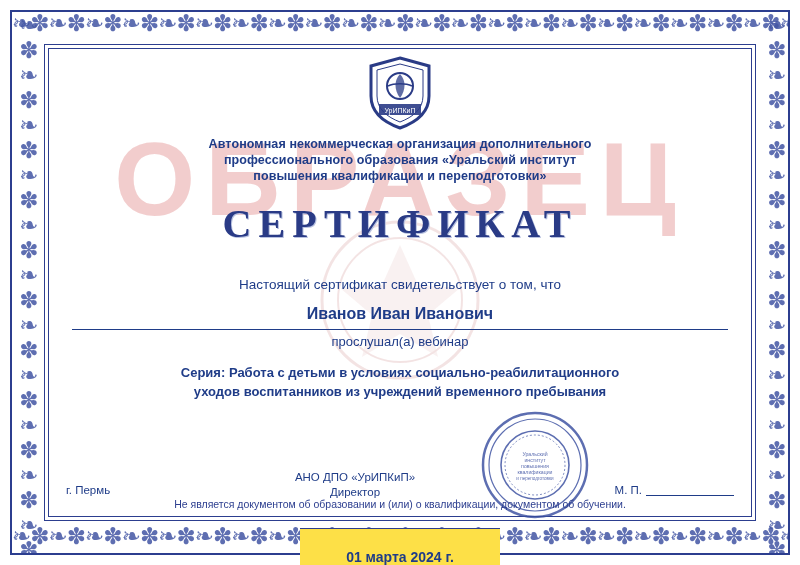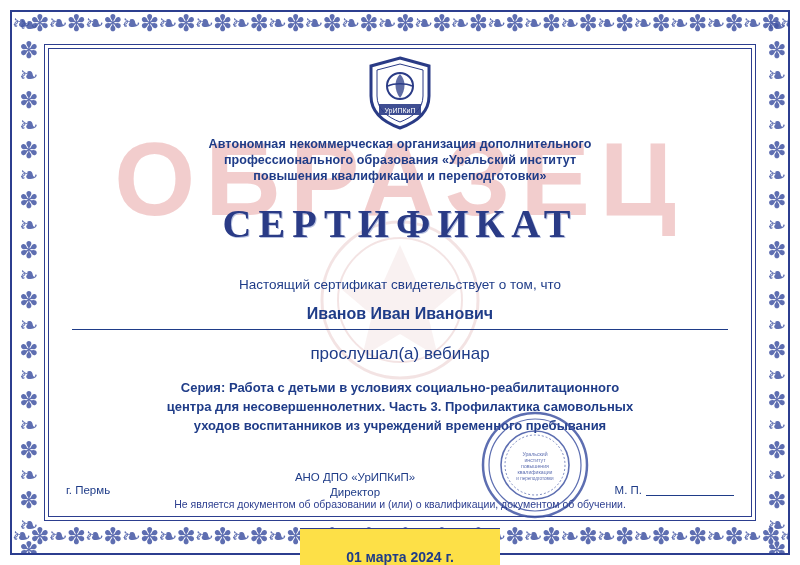--- a/index.html
+++ b/index.html
@@ -154,22 +154,22 @@
     text-align: center;
   }
   .name-rule {
     position: absolute;
     left: 12px;
     right: 12px;
     bottom: 4px;
     border-bottom: 1px solid #1f3c88;
   }
   .attended {
-    margin-top: 10px;
-    font-size: 17px;
+    margin-top: 0;
+    font-size: 13px;
     color: #1f3c88;
   }
   .course {
     margin: 14px auto 11px auto;
     width: 520px;
     font-size: 13px;
     font-weight: bold;
     color: #1f3c88;
     line-height: 19px;
   }
@@ -295,21 +295,20 @@
 
     <div class="name-row">
       <span class="name-text">Иванов Иван Иванович</span>
       <span class="name-rule"></span>
     </div>
 
     <div class="attended">прослушал(а) вебинар</div>
 
     <div class="course">
       <div>Серия: Работа с детьми в условиях социально-реабилитационного</div>
-      <div>центра для несовершеннолетних. Часть 3. Профилактика самовольных</div>
       <div>уходов воспитанников из учреждений временного пребывания</div>
     </div>
   </div>
 
   <svg class="stamp" viewBox="0 0 110 110">
     <circle cx="55" cy="55" r="52" fill="none" stroke="#3a4fa0" stroke-width="2.5"></circle>
     <circle cx="55" cy="55" r="46" fill="none" stroke="#3a4fa0" stroke-width="1.2"></circle>
     <circle cx="55" cy="55" r="34" fill="none" stroke="#3a4fa0" stroke-width="1.6"></circle>
     <circle cx="55" cy="55" r="30" fill="none" stroke="#3a4fa0" stroke-width="0.8" stroke-dasharray="2 2"></circle>
     <text x="55" y="46" font-family="Liberation Sans, sans-serif" font-size="5.2" fill="#3a4fa0" text-anchor="middle">Уральский</text>

